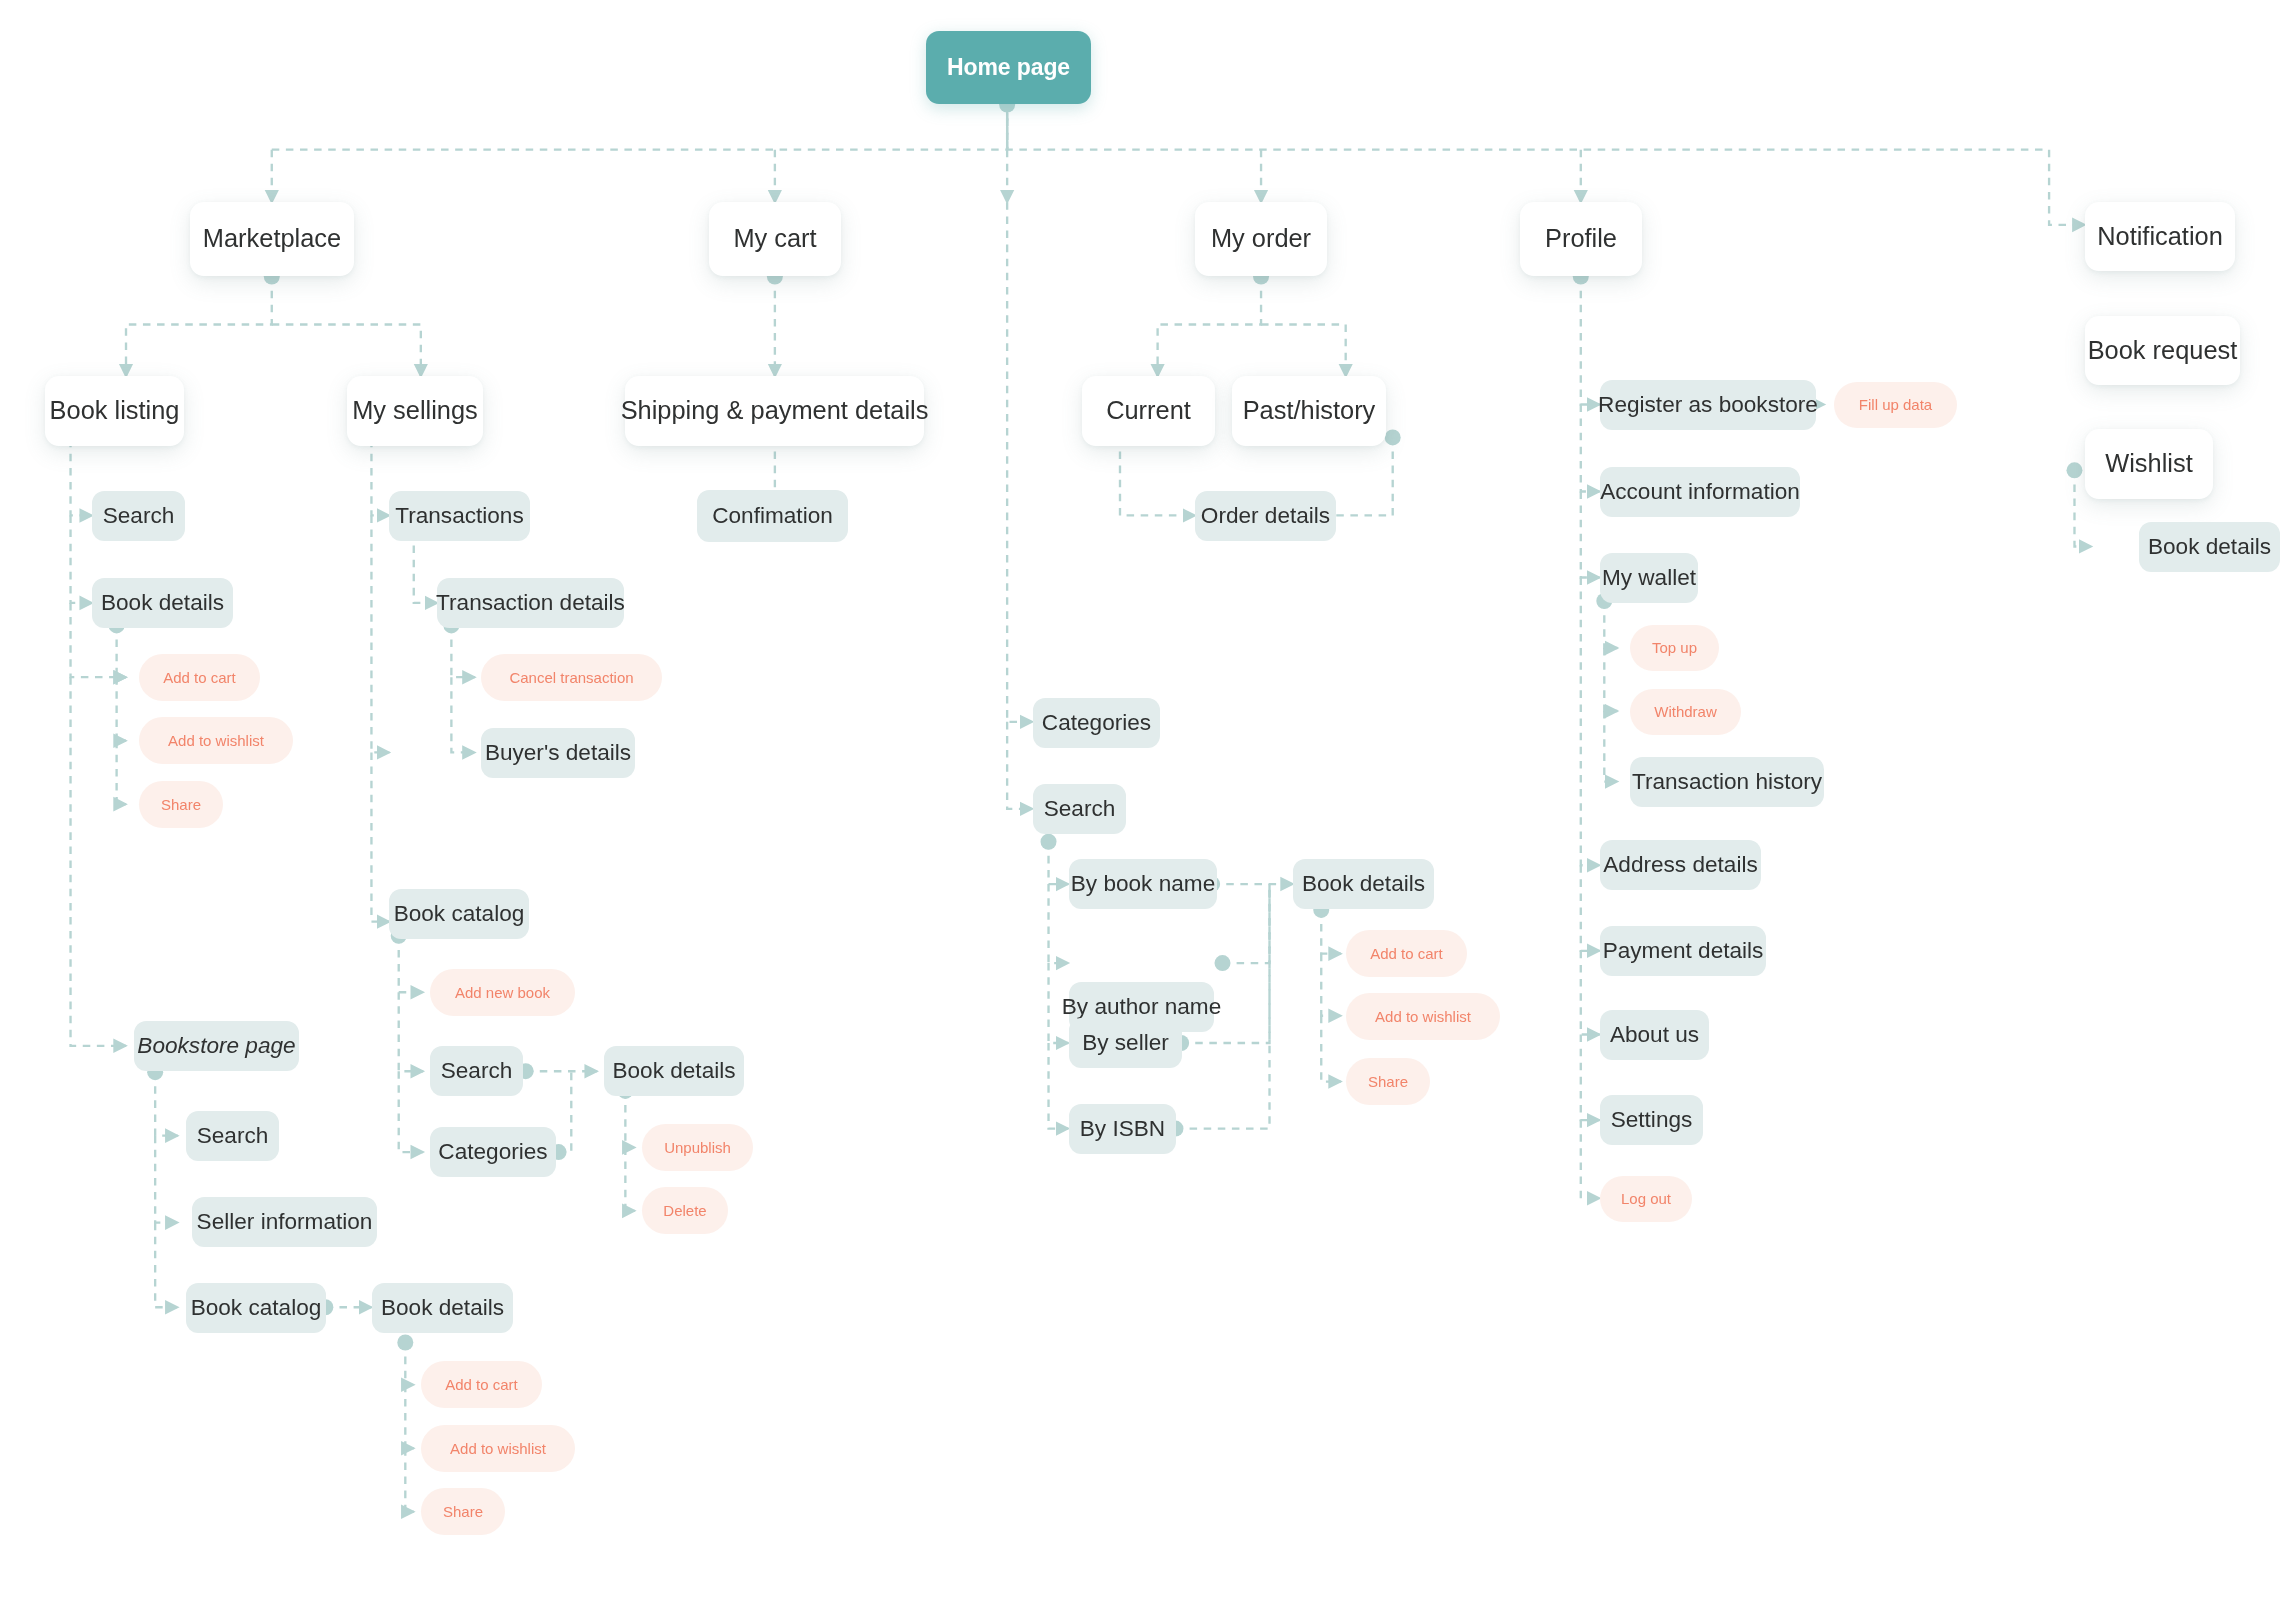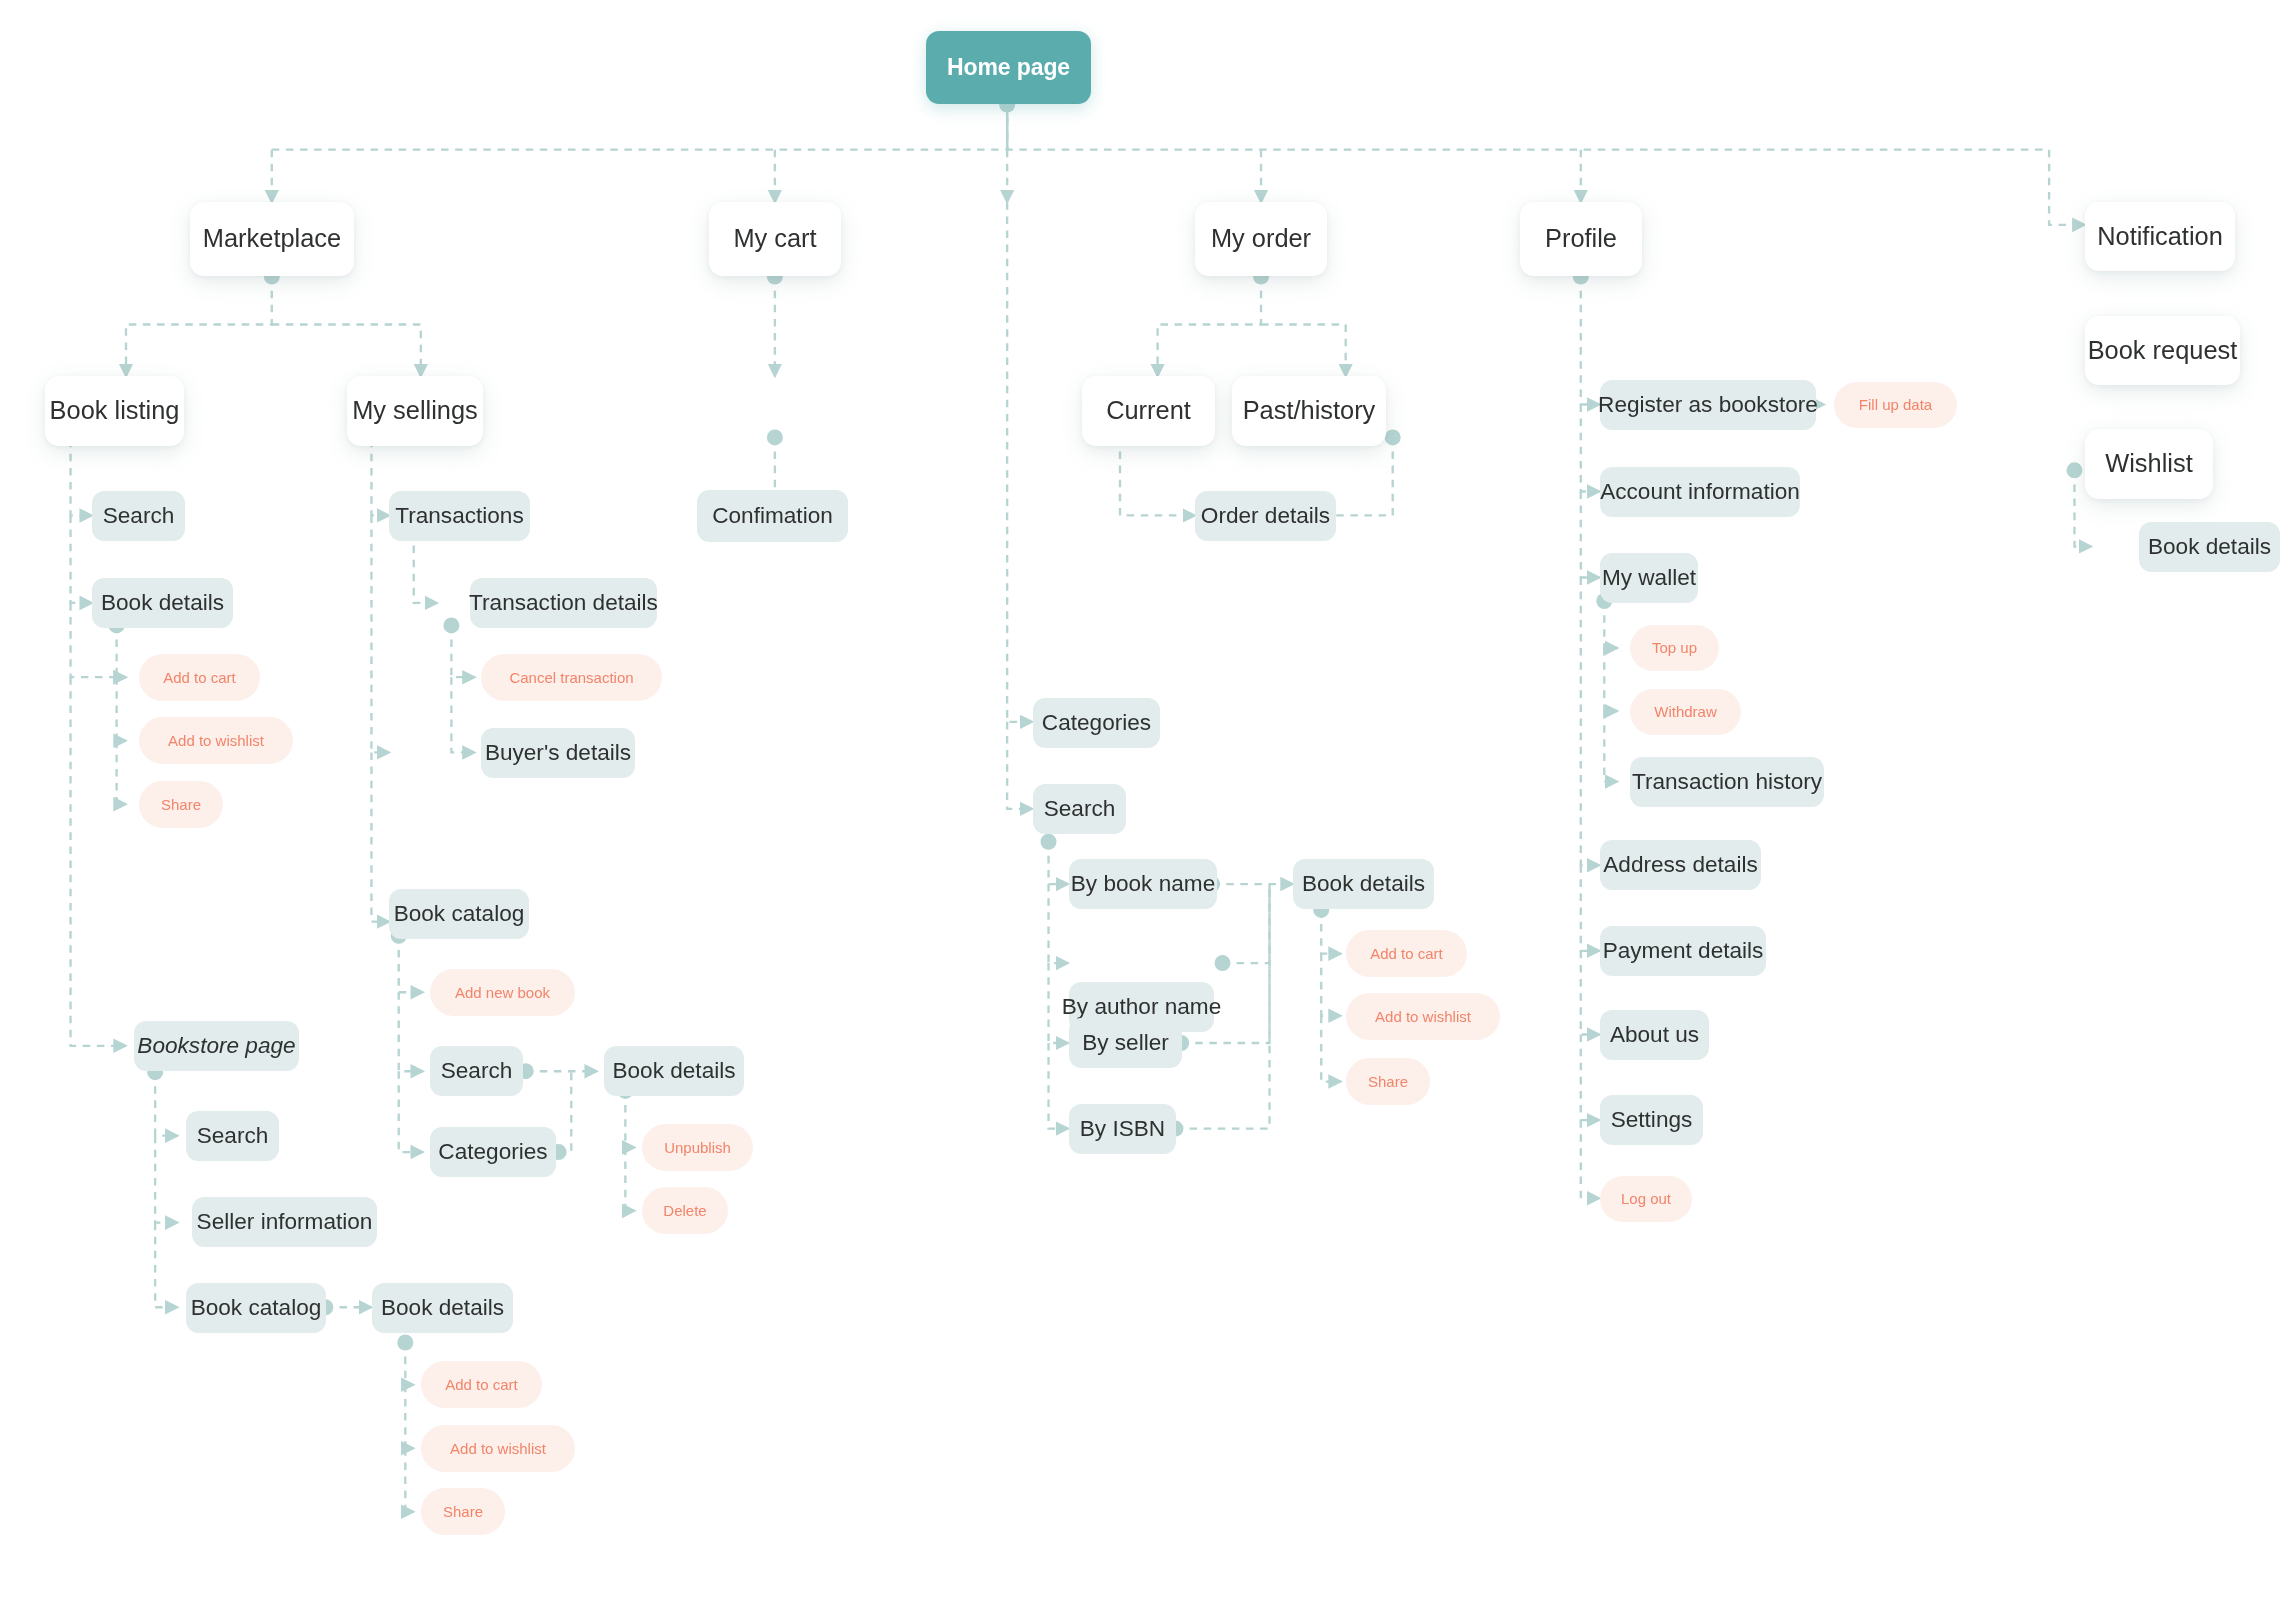--- a/index.html
+++ b/index.html
@@ -278,21 +278,21 @@
   <div class="node n-action" style="left:421px;top:1425px;width:154px;height:47px;">
     <span>Add to wishlist</span>
   </div>
   <div class="node n-action" style="left:421px;top:1488px;width:84px;height:47px;">
     <span>Share</span>
   </div>
 
   <div class="node n-secondary" style="left:389px;top:491px;width:141px;height:50px;">
     <span>Transactions</span>
   </div>
-  <div class="node n-secondary" style="left:437px;top:578px;width:187px;height:50px;margin-left:33px;">
+  <div class="node n-secondary" style="left:437px;top:578px;width:187px;height:50px;">
     <span>Transaction details</span>
   </div>
   <div class="node n-action" style="left:481px;top:654px;width:181px;height:47px;">
     <span>Cancel transaction</span>
   </div>
   <div class="node n-secondary" style="left:481px;top:728px;width:154px;height:50px;">
     <span>Buyer's details</span>
   </div>
 
   <div class="node n-secondary" style="left:389px;top:889px;width:140px;height:50px;">
@@ -310,20 +310,23 @@
   <div class="node n-secondary" style="left:604px;top:1046px;width:140px;height:50px;">
     <span>Book details</span>
   </div>
   <div class="node n-action" style="left:642px;top:1124px;width:111px;height:47px;">
     <span>Unpublish</span>
   </div>
   <div class="node n-action" style="left:642px;top:1187px;width:86px;height:47px;">
     <span>Delete</span>
   </div>
 
+  <div class="node n-primary" style="left:625px;top:376px;width:299px;height:70px;">
+    <span>Shipping &amp; payment details</span>
+  </div>
   <div class="node n-secondary" style="left:697px;top:490px;width:151px;height:52px;">
     <span>Confimation</span>
   </div>
 
   <div class="node n-secondary" style="left:1033px;top:698px;width:127px;height:50px;">
     <span>Categories</span>
   </div>
   <div class="node n-secondary" style="left:1033px;top:784px;width:93px;height:50px;">
     <span>Search</span>
   </div>

